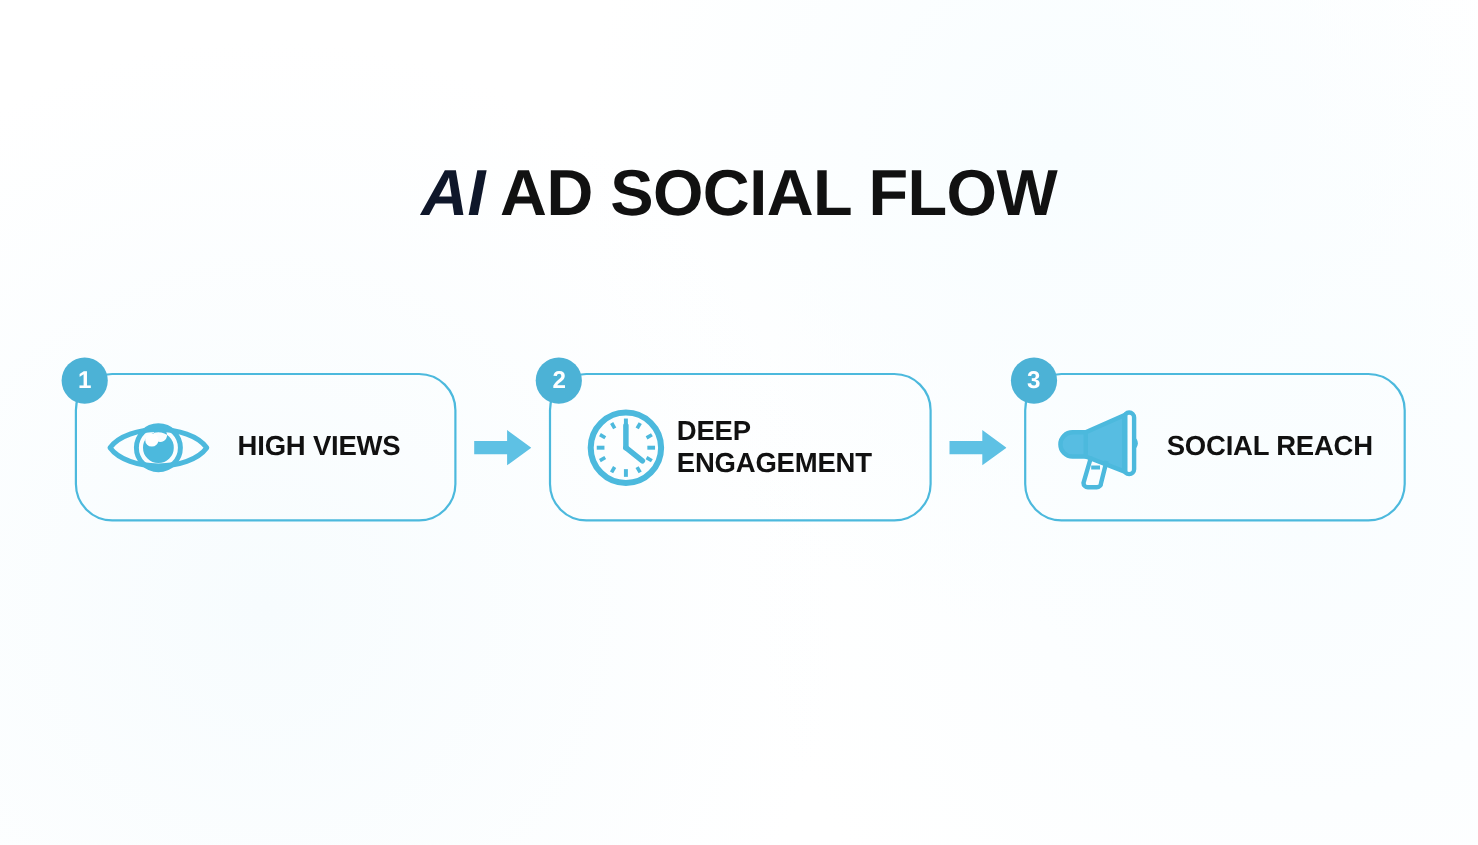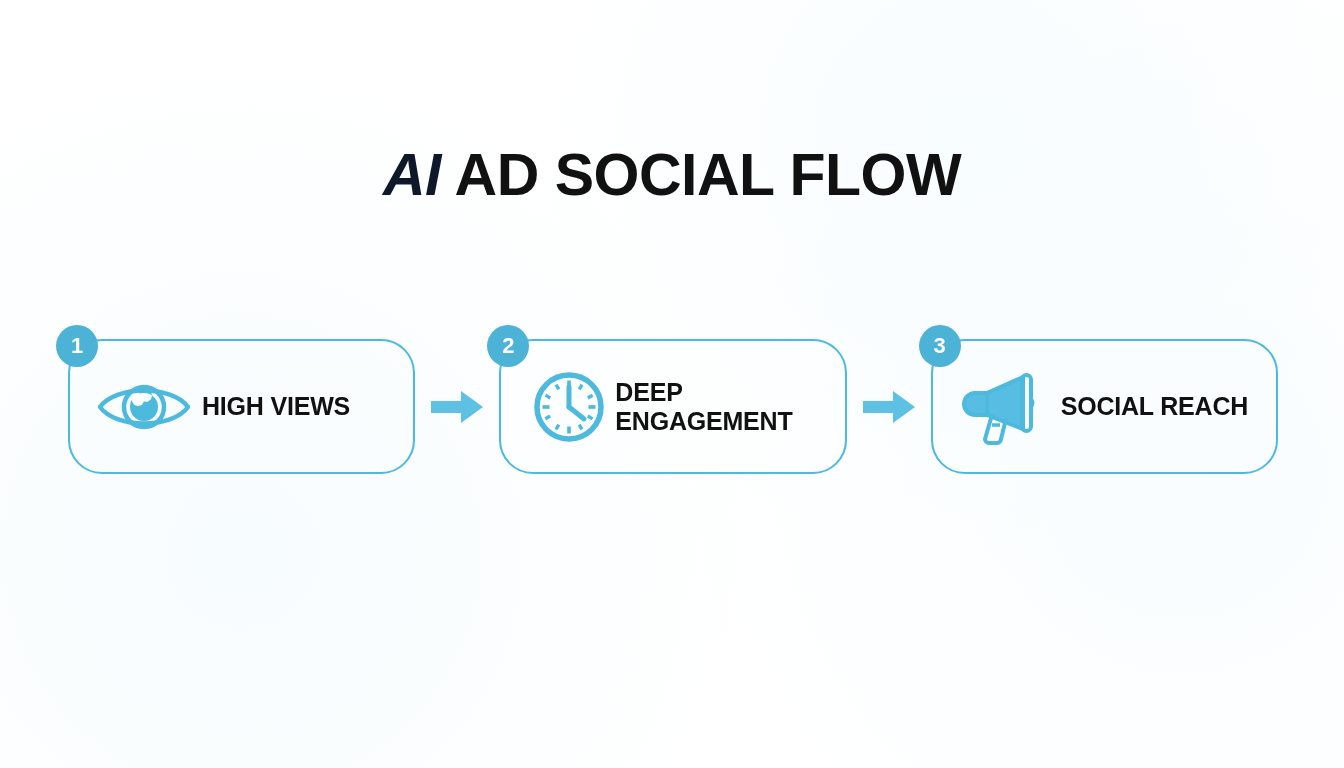--- a/index.html
+++ b/index.html
@@ -105,21 +105,21 @@
   .card-2 .card-icon { width: 84px; margin-left: 26px; }
   .card-3 .card-icon { width: 92px; margin-left: 26px; }
 
   .card-label {
     font-size: 25px;
     font-weight: bold;
     color: #111111;
     line-height: 1.16;
     letter-spacing: -0.2px;
     white-space: pre-line;
-    margin-left: 10px;
+    margin-left: 24px;
   }
   .card-2 .card-label { margin-left: 4px; }
   .card-3 .card-label { margin-left: 10px; }
 
   .connector {
     flex: 0 0 auto;
     width: 84px;
     display: flex;
     align-items: center;
     justify-content: center;

